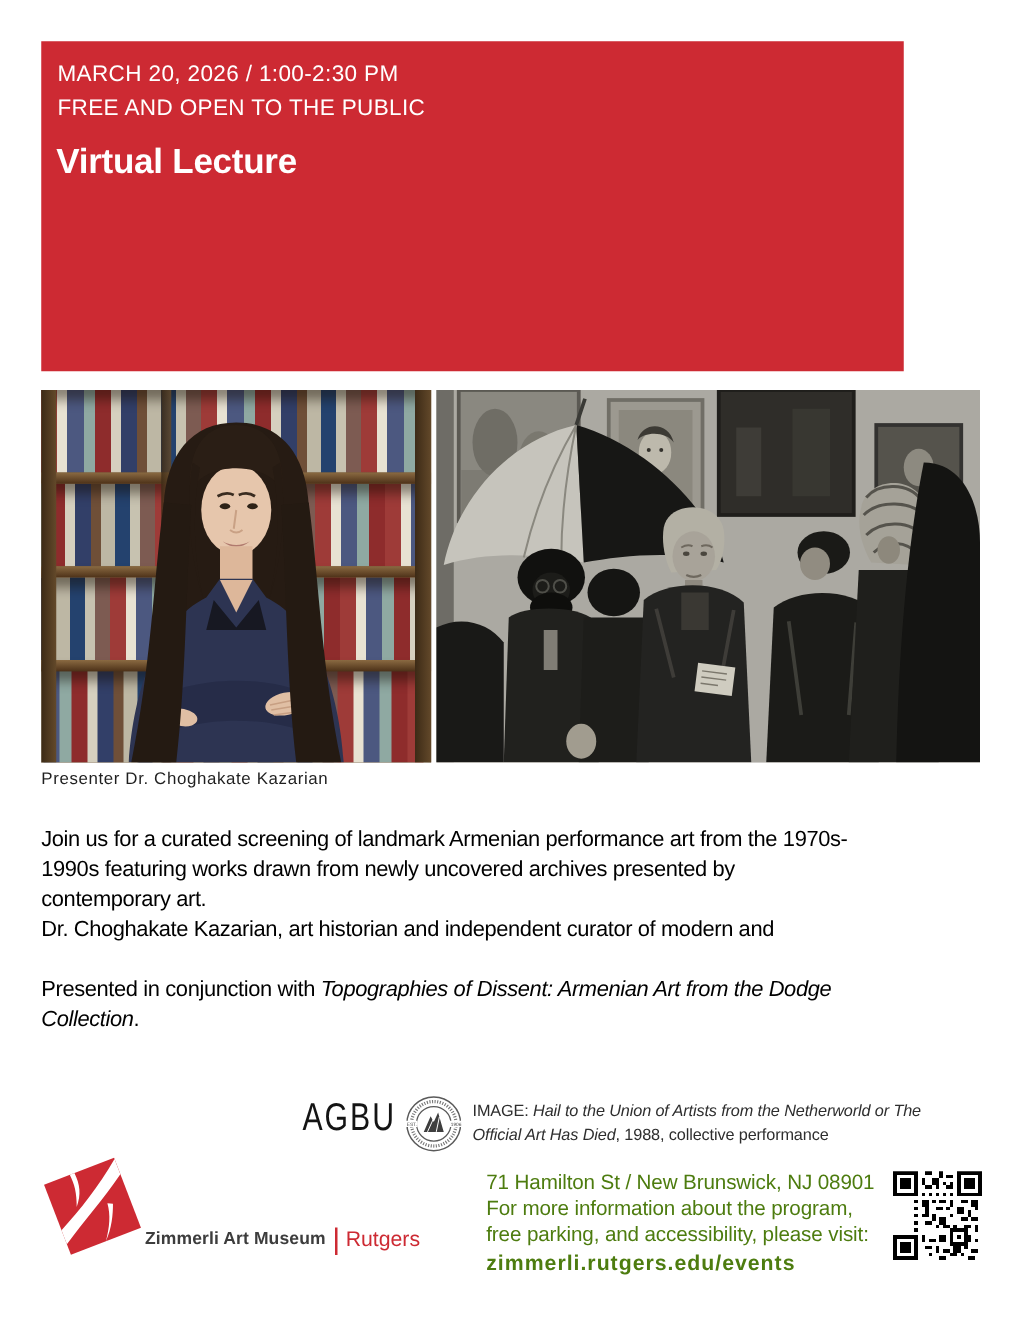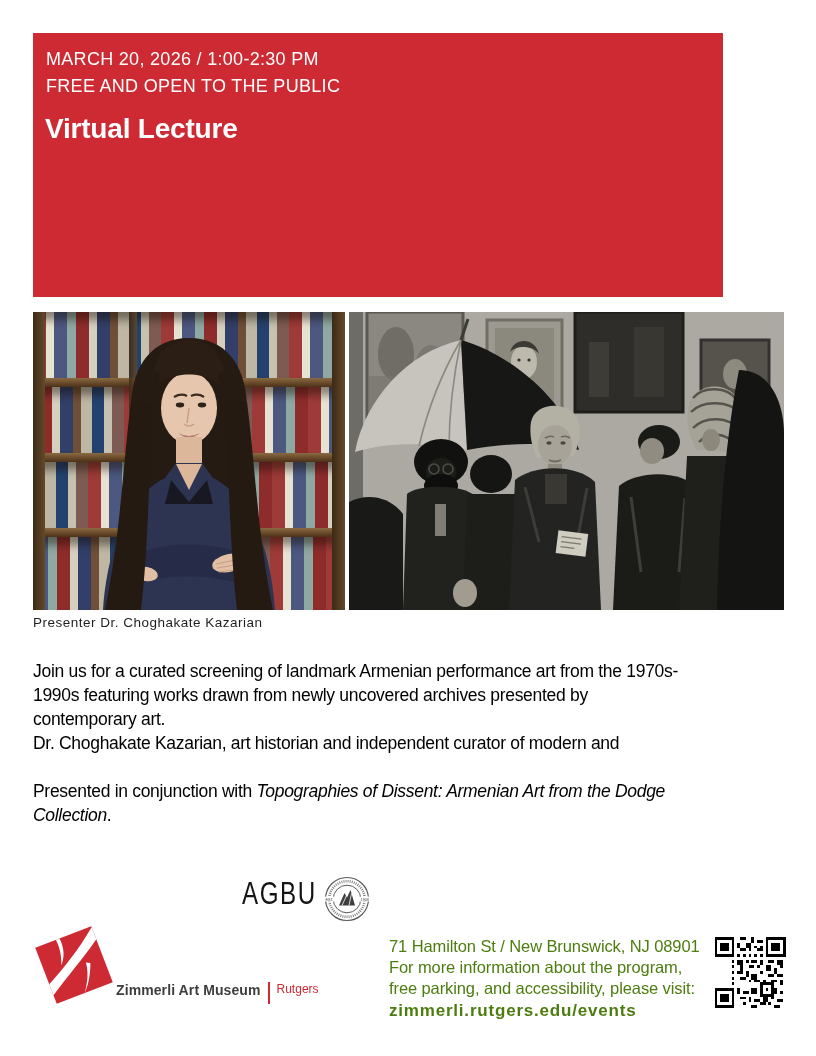--- a/index.html
+++ b/index.html
@@ -40,21 +40,21 @@
   .agbu{left:242px;top:876px;font-size:31px;color:#141414;letter-spacing:2px;font-weight:400;
         transform:scaleX(.78);transform-origin:left top;white-space:nowrap;}
   .seal{left:324px;top:876px;width:46px;height:46px;}
   .imgcredit{left:378px;top:879px;font-size:13px;line-height:19px;color:#2e2e2e;letter-spacing:-.1px;white-space:nowrap;}
 
   
   .zmark{left:34px;top:921px;width:80px;height:88px;}
   .museumline{left:116px;top:982px;display:flex;align-items:flex-start;gap:7px;}
   .mname{font-size:14px;font-weight:700;color:#3d3d3d;letter-spacing:.1px;white-space:nowrap;}
   .mdiv{width:2px;height:22px;background:var(--red);}
-  .uni{font-size:12px;color:var(--red);font-weight:400;white-space:nowrap;}
+  .uni{font-size:17px;color:var(--red);font-weight:400;white-space:nowrap;}
   .finfo{left:389px;top:936px;font-size:16.5px;line-height:21px;color:#4d7c0f;letter-spacing:-.1px;}
   .furl{font-weight:700;font-size:17px;letter-spacing:.8px;margin-top:1px;}
   .qr{left:714px;top:937px;width:72px;height:71px;}
 </style>
 </head>
 <body>
 
 <div class="page">
 
   <div class="abs banner">
@@ -198,20 +198,24 @@
     <circle cx="23" cy="23" r="17.8" fill="none" stroke="#777" stroke-width="2.6" stroke-dasharray="0.9 1.2"></circle>
     <circle cx="23" cy="23" r="13.8" fill="none" stroke="#5a5a5a" stroke-width="1"></circle>
     <rect x="0.5" y="20.6" width="9.5" height="5" fill="#ffffff"></rect>
     <rect x="36" y="20.6" width="9.5" height="5" fill="#ffffff"></rect>
     <text x="1.4" y="24.9" font-size="3.8" fill="#444" font-family="Liberation Sans, sans-serif">EST.</text>
     <text x="36.6" y="24.9" font-size="3.8" fill="#444" font-family="Liberation Sans, sans-serif">1906</text>
     <path d="M15,29.5 L20.5,17 L23,21.5 L26.5,14 L31,29.5 Z" fill="#3e3e3e"></path>
     <path d="M18,29.5 L22.5,19.5 M25,29.5 L27.5,17.5" stroke="#fff" stroke-width=".8" fill="none"></path>
   </svg>
 
+  <div class="abs imgcredit">
+    <span>IMAGE: </span><span class="it">Hail to the Union of Artists from the Netherworld or The</span><br>
+    <span class="it">Official Art Has Died</span><span>, 1988, collective performance</span>
+  </div>
 
   <svg class="abs zmark" viewBox="0 0 80 88">
     <g transform="rotate(-21 40 44)">
       <rect x="10" y="14" width="60" height="60" fill="#cd2a33"></rect>
       <path d="M10,53 C30,43 50,31 70,15 L70,28 C50,42 30,52 10,65 Z" fill="#ffffff"></path>
       <path d="M36,14 C37,24 35,32 28,40 C32,30 33,22 32,14 Z" fill="#ffffff"></path>
       <path d="M52,46 C51,56 47,64 40,74 C48,66 53,56 56,48 Z" fill="#ffffff"></path>
     </g>
   </svg>
 

